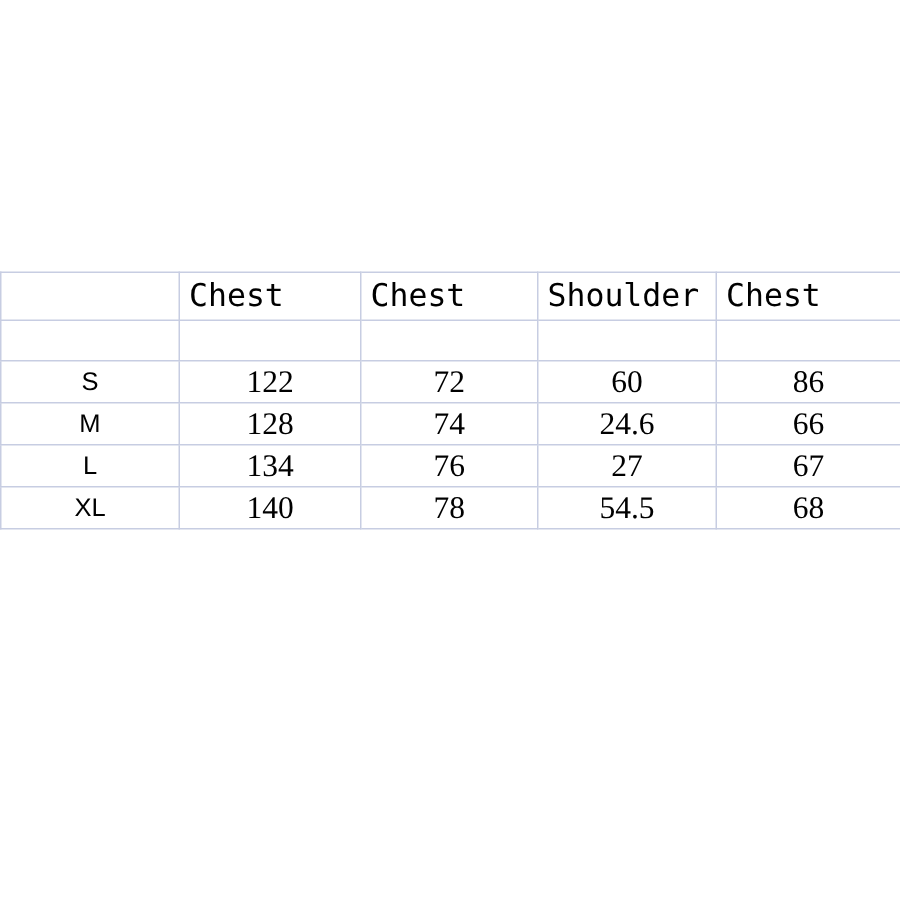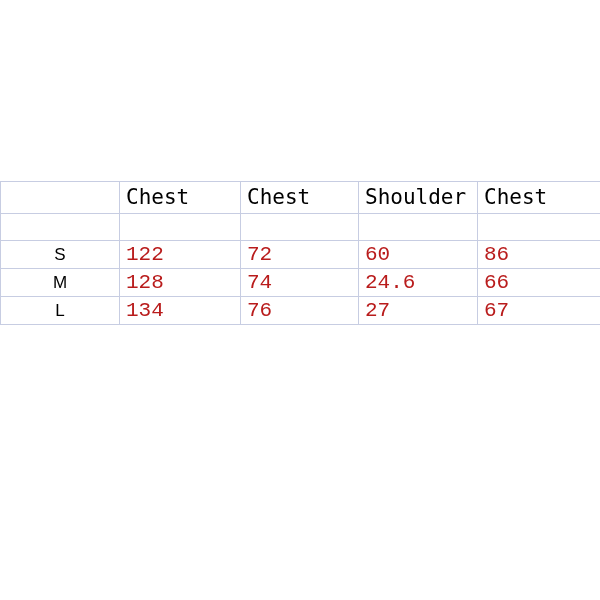--- a/index.html
+++ b/index.html
@@ -76,25 +76,25 @@
     height: 27px;
   }
   .size-label {
     font-family: "Liberation Sans", sans-serif;
     font-size: 17px;
     line-height: 1;
     text-align: center;
     color: #000000;
   }
   .measure-value {
-    font-family: Liberation Mono, monospace;
+    font-family: Liberation Serif, serif;
     font-size: 21px;
     line-height: 1;
-    text-align: left;
-    color: #b91c1c;
+    text-align: center;
+    color: #000000;
   }
   .cell-inner {
     display: block;
     width: 100%;
   }
 </style>
 </head>
 <body>
 
 <div id="size-chart-wrap">
@@ -190,17 +190,34 @@
           <span class="cell-inner measure-value">76</span>
         </td>
         <td>
           <span class="cell-inner measure-value">27</span>
         </td>
         <td>
           <span class="cell-inner measure-value">67</span>
         </td>
       </tr>
 
+      <tr class="data-row">
+        <td>
+          <span class="cell-inner size-label">XL</span>
+        </td>
+        <td>
+          <span class="cell-inner measure-value">140</span>
+        </td>
+        <td>
+          <span class="cell-inner measure-value">78</span>
+        </td>
+        <td>
+          <span class="cell-inner measure-value">54.5</span>
+        </td>
+        <td>
+          <span class="cell-inner measure-value">68</span>
+        </td>
+      </tr>
 
 
     </tbody>
   </table>
 </div>
 
 </body></html>

